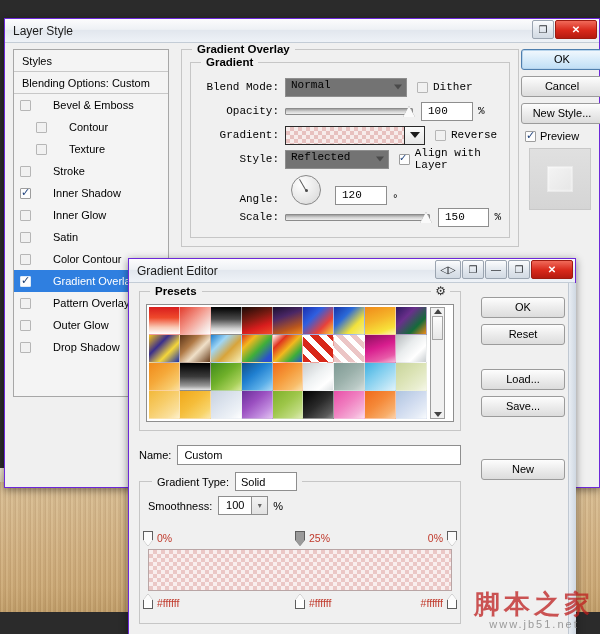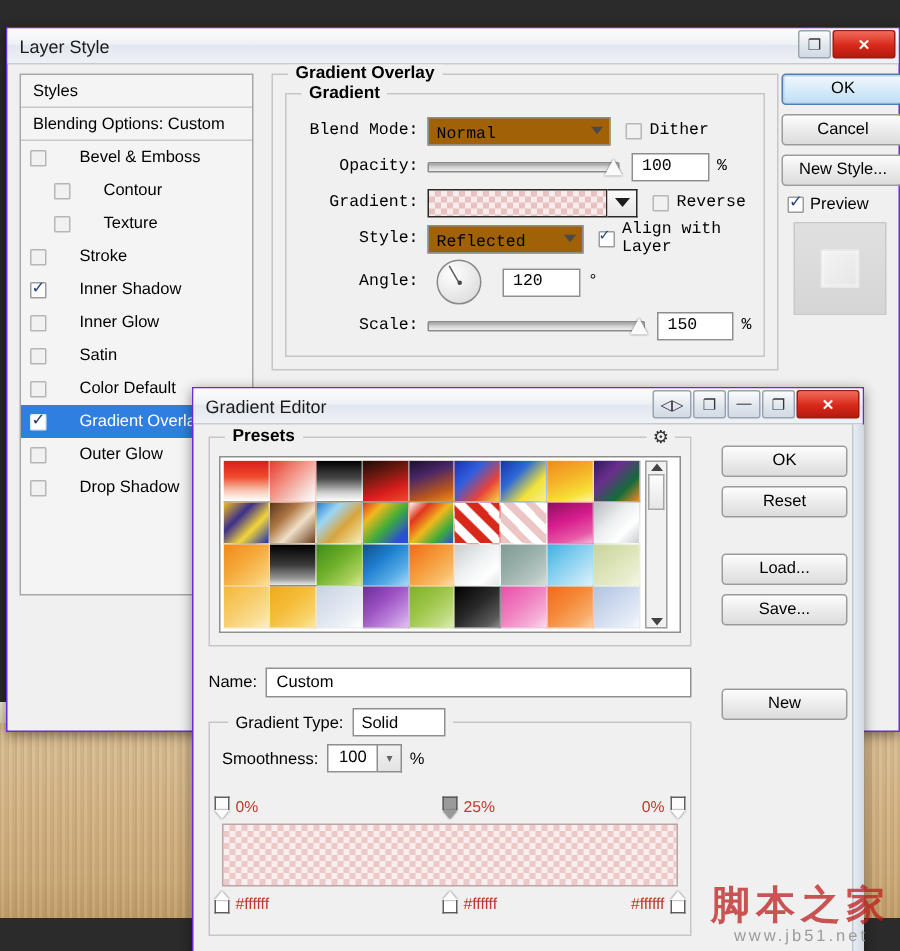--- a/index.html
+++ b/index.html
@@ -139,22 +139,22 @@
   .group {
     position: relative; border: 1px solid #c6c6c6;
     margin-bottom: 10px; padding: 12px 8px 8px 8px;
   }
   .group.outer { border-top: 1px solid #c6c6c6; border-left:1px solid #c6c6c6;
                  border-right:1px solid #c6c6c6; border-bottom:1px solid #c6c6c6; }
 
   .frow { display: flex; align-items: center; height: 24px; font-family: Liberation Mono, monospace; }
   .flabel { width: 86px; text-align: right; padding-right: 6px; flex: 0 0 86px; }
   .fsel {
-    height: 19px; border: 1px solid #8e8e8e; background: #a16207;
-    display: flex; align-items: flex-end; padding-left: 5px; position: relative;
+    height: 19px; border: 1px solid #8e8e8e; background: #737373;
+    display: flex; align-items: flex-start; padding-left: 5px; position: relative;
     font-size: 11px;
   }
   .fsel .arr {
     position: absolute; right: 4px; top: 50%; transform: translateY(-50%);
     width: 0; height: 0; border-left: 4px solid transparent;
     border-right: 4px solid transparent; border-top: 5px solid #4a4a4a;
   }
   .chk-wrap { display: flex; align-items: center; gap: 5px; margin-left: 10px; }
 
   .slider { position: relative; height: 16px; flex: 1; display:flex; align-items:center; }
@@ -381,25 +381,29 @@
             <div class="style-row">
               <span class="cb off"></span>
               <span class="style-label">Inner Glow</span>
             </div>
             <div class="style-row">
               <span class="cb off"></span>
               <span class="style-label">Satin</span>
             </div>
             <div class="style-row">
               <span class="cb off"></span>
-              <span class="style-label">Color Default</span>
+              <span class="style-label">Color Contour</span>
             </div>
             <div class="style-row sel">
               <span class="cb on"></span>
               <span class="style-label">Gradient Overlay</span>
+            </div>
+            <div class="style-row">
+              <span class="cb off"></span>
+              <span class="style-label">Pattern Overlay</span>
             </div>
             <div class="style-row">
               <span class="cb off"></span>
               <span class="style-label">Outer Glow</span>
             </div>
             <div class="style-row">
               <span class="cb off"></span>
               <span class="style-label">Drop Shadow</span>
             </div>
           </div>
@@ -451,21 +455,21 @@
               <div class="fsel" style="width:122px;">
                 <span>Reflected</span>
                 <span class="arr"></span>
               </div>
               <div class="chk-wrap">
                 <span class="cb on"></span>
                 <span>Align with Layer</span>
               </div>
             </div>
 
-            <div class="frow" style="height:34px;">
+            <div class="frow" style="height:34px;align-items:flex-end;">
               <span class="flabel">Angle:</span>
               <div class="dial">
                 <span class="needle"></span>
                 <span class="hub"></span>
               </div>
               <div class="numfield" style="margin-left:14px;">120</div>
               <span class="unit">°</span>
             </div>
 
             <div class="frow">

